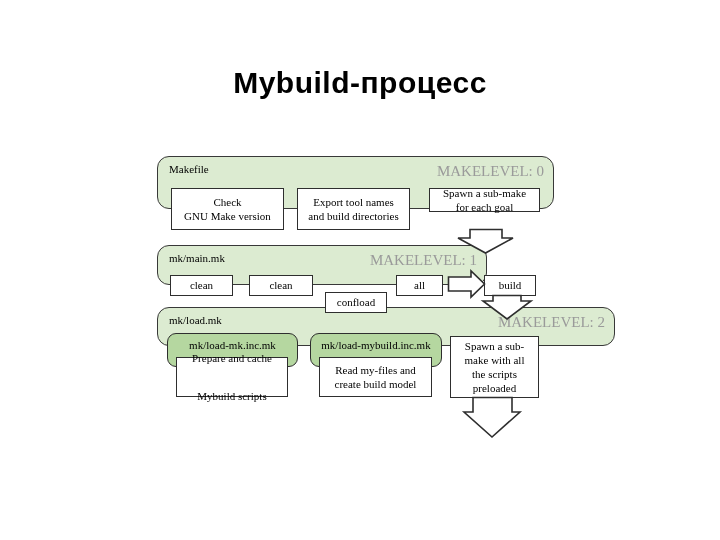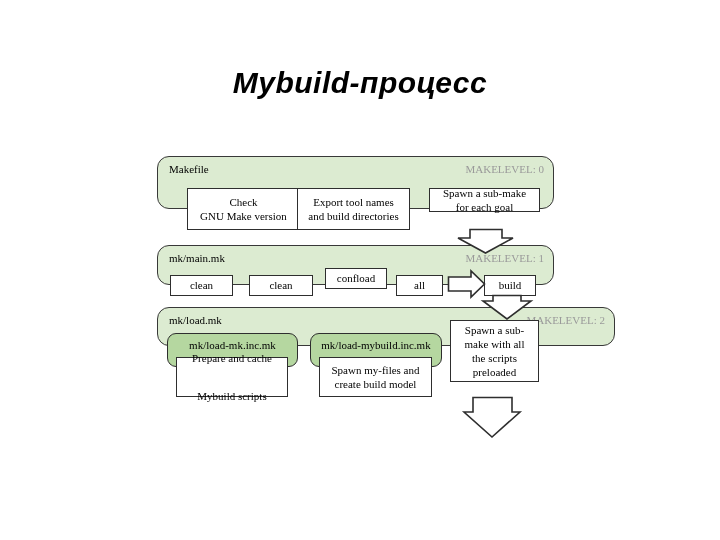--- a/index.html
+++ b/index.html
@@ -3,33 +3,33 @@
 <meta charset="utf-8">
 <style>
   html,body { margin:0; padding:0; }
   body {
     width:720px; height:540px; background:#ffffff; overflow:hidden;
     font-family:"Liberation Sans", sans-serif; color:#000;
   }
   .slide { position:relative; width:720px; height:540px; background:#ffffff; }
   .title {
     position:absolute; left:0; top:66px; width:720px; margin:0;
-    text-align:center; font-size:30px; font-weight:bold; letter-spacing:0.5px;font-style:italic;
+    text-align:center; font-size:30px; font-weight:bold; letter-spacing:0.5px;
   }
   .diagram { position:absolute; left:0; top:0; width:720px; height:540px;font-family:Liberation Serif, serif; }
   .panel {
     position:absolute; background:#dcebd1; border:1.5px solid #383838;
     border-radius:12px; box-sizing:border-box; z-index:1;
   }
   .plabel {
     position:absolute; left:11px; top:6px; font-size:11px; color:#000;
     white-space:nowrap;
   }
   .plevel {
-    position:absolute; right:9px; top:6px; font-size:11px; color:#9a9a9a;
+    position:absolute; right:9px; top:6px; font-size:15px; color:#9a9a9a;
     white-space:nowrap;
   }
   .gbox {
     position:absolute; background:#b5d7a0; border:1.7px solid #2e2e2e;
     border-radius:9px; box-sizing:border-box; z-index:3;
     display:flex; justify-content:center; align-items:flex-start;
     font-size:11px; padding-top:5px;
   }
   .wbox {
     position:absolute; background:#ffffff; border:1.5px solid #2e2e2e;
@@ -47,75 +47,75 @@
 
   <h1 class="title">Mybuild-процесс</h1>
 
   <div class="diagram">
 
     <div class="panel" style="left:157px; top:156px; width:397px; height:53px;">
       <span class="plabel">Makefile</span>
       <span class="plevel">MAKELEVEL: 0</span>
     </div>
 
-    <div class="panel" style="left:157px; top:245px; width:397px; height:40px;">
+    <div class="panel" style="left:157px; top:245px; width:330px; height:40px;">
       <span class="plabel">mk/main.mk</span>
       <span class="plevel">MAKELEVEL: 1</span>
     </div>
 
     <div class="panel" style="left:157px; top:307px; width:458px; height:39px;">
       <span class="plabel">mk/load.mk</span>
       <span class="plevel">MAKELEVEL: 2</span>
     </div>
 
     <div class="gbox" style="left:167px; top:333px; width:131px; height:34px;">
       <span>mk/load-mk.inc.mk</span>
     </div>
     <div class="gbox" style="left:310px; top:333px; width:132px; height:34px;">
       <span>mk/load-mybuild.inc.mk</span>
     </div>
 
-    <div class="wbox" style="left:187px; top:188px; width:113px; height:42px;">
+    <div class="wbox" style="left:171px; top:188px; width:113px; height:42px;">
       <span>Check</span>
       <span>GNU Make version</span>
     </div>
     <div class="wbox" style="left:297px; top:188px; width:113px; height:42px;">
       <span>Export tool names</span>
       <span>and build directories</span>
     </div>
     <div class="wbox" style="left:429px; top:188px; width:111px; height:24px;">
       <span>Spawn a sub-make</span>
       <span>for each goal</span>
     </div>
 
     <div class="wbox" style="left:170px; top:275px; width:63px; height:21px;">
       <span>clean</span>
     </div>
     <div class="wbox" style="left:249px; top:275px; width:64px; height:21px;text-align:right;">
       <span>clean</span>
     </div>
-    <div class="wbox" style="left:325px; top:268px; width:62px; height:21px;">
+    <div class="wbox" style="left:325px; top:292px; width:62px; height:21px;">
       <span>confload</span>
     </div>
     <div class="wbox" style="left:396px; top:275px; width:47px; height:21px;">
       <span>all</span>
     </div>
     <div class="wbox" style="left:484px; top:275px; width:52px; height:21px;align-items:center;">
       <span>build</span>
     </div>
 
     <div class="wbox" style="left:176px; top:357px; width:112px; height:40px;gap:24px;">
       <span>Prepare and cache</span>
       <span>Mybuild scripts</span>
     </div>
     <div class="wbox" style="left:319px; top:357px; width:113px; height:40px;">
-      <span>Spawn my-files and</span>
+      <span>Read my-files and</span>
       <span>create build model</span>
     </div>
-    <div class="wbox" style="left:450px; top:320px; width:89px; height:62px;text-align:center;">
+    <div class="wbox" style="left:450px; top:336px; width:89px; height:62px;text-align:center;">
       <span>Spawn a sub-</span>
       <span>make with all</span>
       <span>the scripts</span>
       <span>preloaded</span>
     </div>
 
     <svg class="arrows" viewBox="0 0 720 540">
       <path d="M470,229.5 L470,238 L458,238 L485.5,253 L513,238 L502,238 L502,229.5 Z"></path>
       <path d="M448.5,277 L471,277 L471,271 L484.5,284 L471,297 L471,291 L448.5,291 Z"></path>
       <path d="M493,295.5 L493,301 L483,301 L507,319 L531,301 L521,301 L521,295.5 Z"></path>

